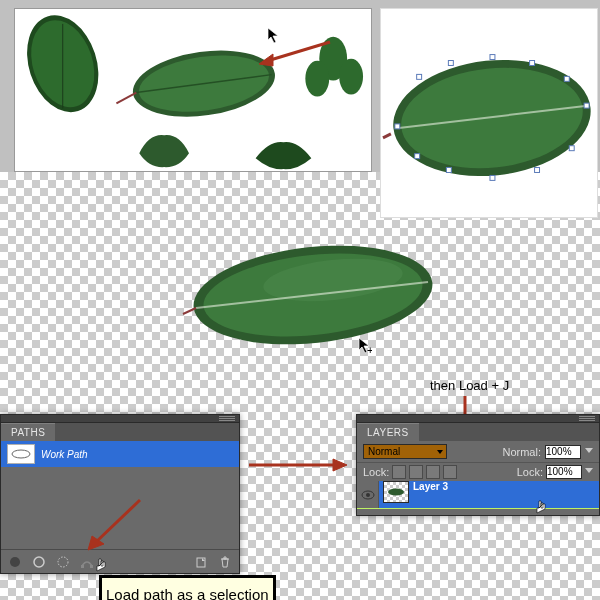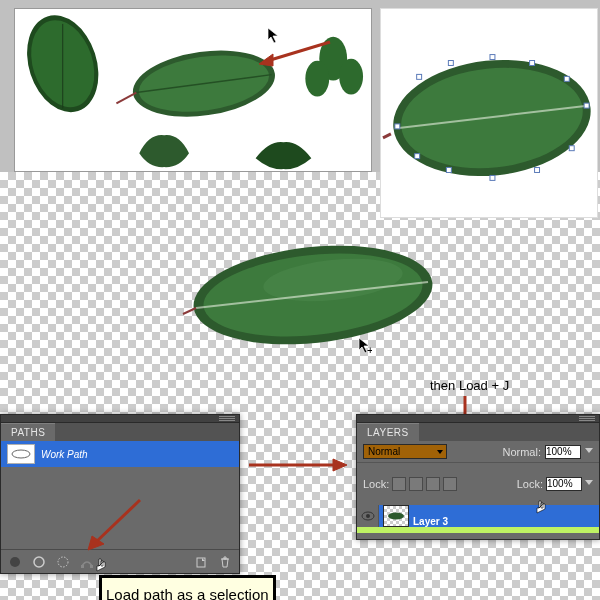--- a/index.html
+++ b/index.html
@@ -18,23 +18,23 @@
 .panel-top::after{content:"";position:absolute;right:4px;top:1px;width:16px;height:6px;background:repeating-linear-gradient(#888,#888 1px,transparent 1px,transparent 2px)}
 .panel-body{background:#6a6a6a;padding:0}
 .path-item{background:#2e6dd6;color:#fff;font-style:italic;display:flex;align-items:center;height:26px;padding:0 6px;gap:6px}
 .path-thumb{width:28px;height:20px;background:#fff;border:1px solid #b0b0b0;display:flex;align-items:center;justify-content:center}
 .panel-footer{background:#6a6a6a;border-top:1px solid #4a4a4a;height:24px;display:flex;align-items:center;padding:0 6px;gap:8px}
 .pf-icon{width:16px;height:16px;display:flex;align-items:center;justify-content:center;color:#ddd}
 .layers-controls{background:#6a6a6a;padding:3px 6px;display:flex;align-items:center;gap:4px;color:#ddd;font-size:10px}
 .dd{background:#a16207;border:1px solid #2a2a2a;padding:1px 14px 1px 4px;color:#000;font-size:10px;position:relative}
 .dd::after{content:"";position:absolute;right:3px;top:5px;border-left:3px solid transparent;border-right:3px solid transparent;border-top:4px solid #000}
 .val-box{background:#fff;border:1px solid #2a2a2a;width:36px;height:14px;font-size:10px;text-align:left;padding-right:2px;color:#000}
-.lock-row{background:#6a6a6a;padding:14px 6px;display:flex;align-items:center;gap:3px;color:#ddd;font-size:10px;border-top:1px solid #555}
+.lock-row{background:#6a6a6a;padding:2px 6px;display:flex;align-items:center;gap:3px;color:#ddd;font-size:10px;border-top:1px solid #555}
 .lock-icon{width:14px;height:14px;background:#7a7a7a;border:1px solid #4a4a4a}
-.layer-row{display:flex;align-items:flex-end;height:28px;border-bottom:6px solid #bef264;background:#6a6a6a}
+.layer-row{display:flex;align-items:flex-start;height:28px;border-bottom:1px solid #bef264;background:#6a6a6a}
 .layer-row.sel{background:#2e6dd6;color:#fff}
 .eye{width:22px;height:100%;display:flex;align-items:center;justify-content:center;border-right:1px solid #555;background:#6a6a6a}
 .l-thumb{width:26px;height:22px;background:#fff;border:1px solid #2a2a2a;margin:0 4px;display:flex;align-items:center;justify-content:center}
 .l-thumb.chk{background-image:linear-gradient(45deg,#ccc 25%,transparent 25%),linear-gradient(-45deg,#ccc 25%,transparent 25%),linear-gradient(45deg,transparent 75%,#ccc 75%),linear-gradient(-45deg,transparent 75%,#ccc 75%);background-size:6px 6px;background-position:0 0,0 3px,3px -3px,-3px 0;background-color:#fff}
 .l-name{font-size:10px}
 .italic{font-style:italic}
 .cursor{position:absolute;width:14px;height:18px}
 .annot{position:absolute;font-size:13px;color:#000}
 .mini-leaf{fill:#2d5a2d}
 </style>

